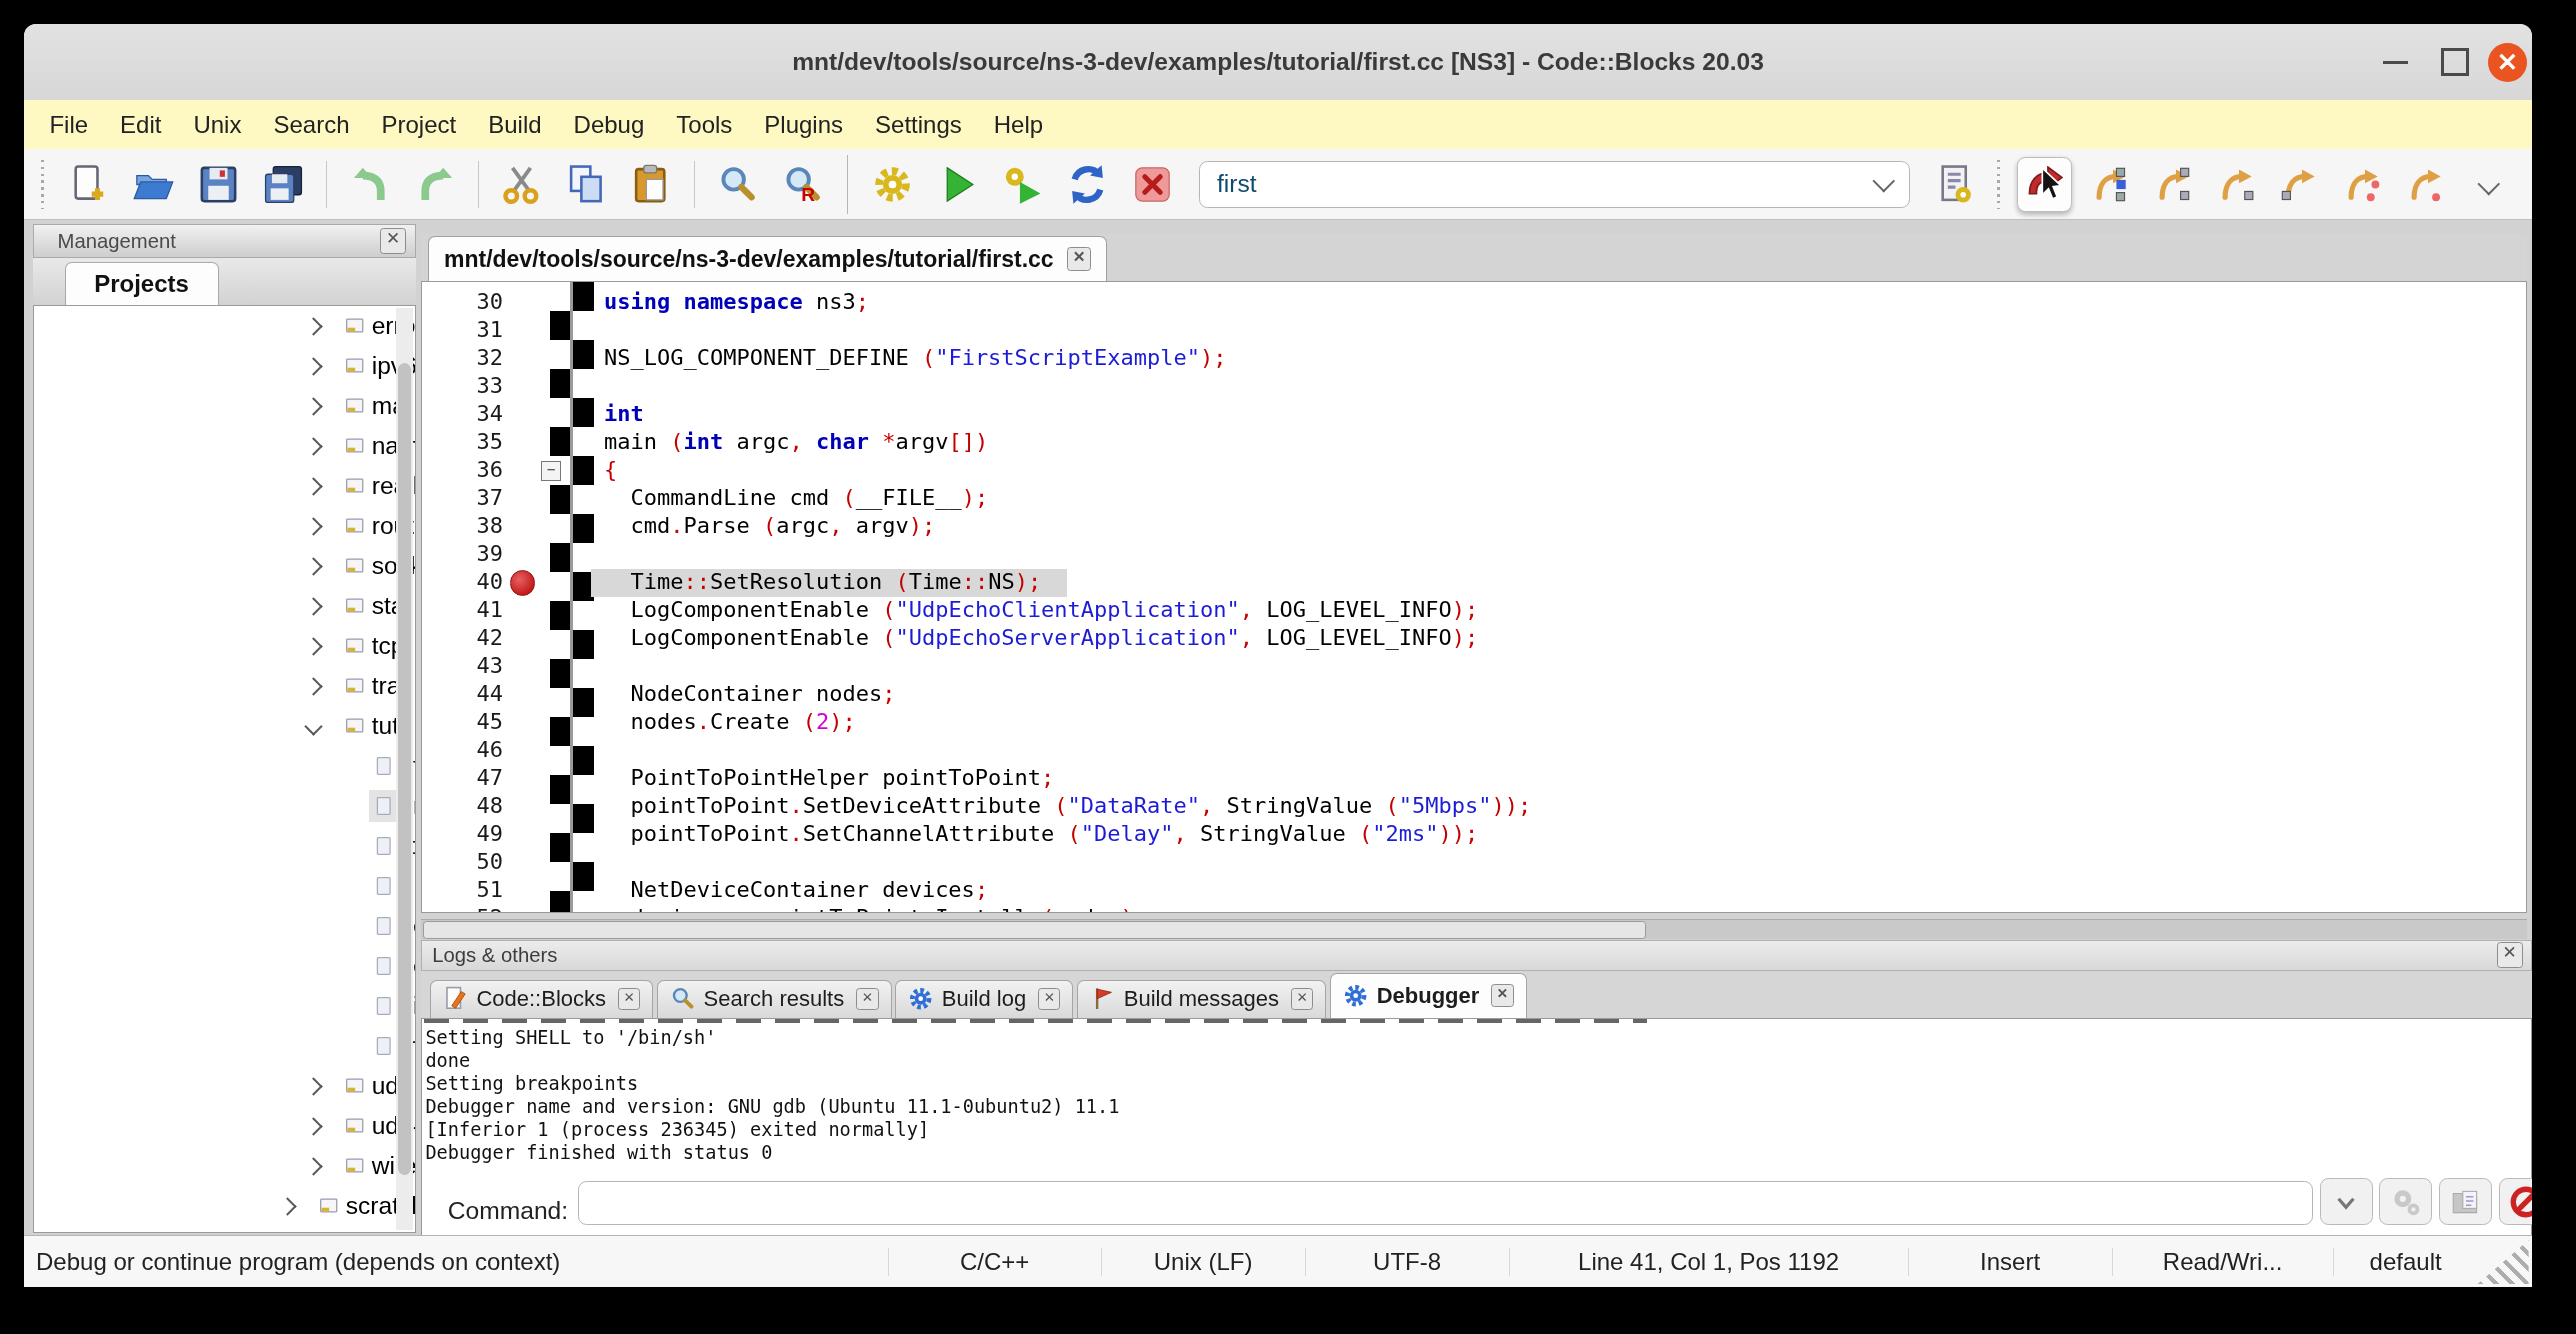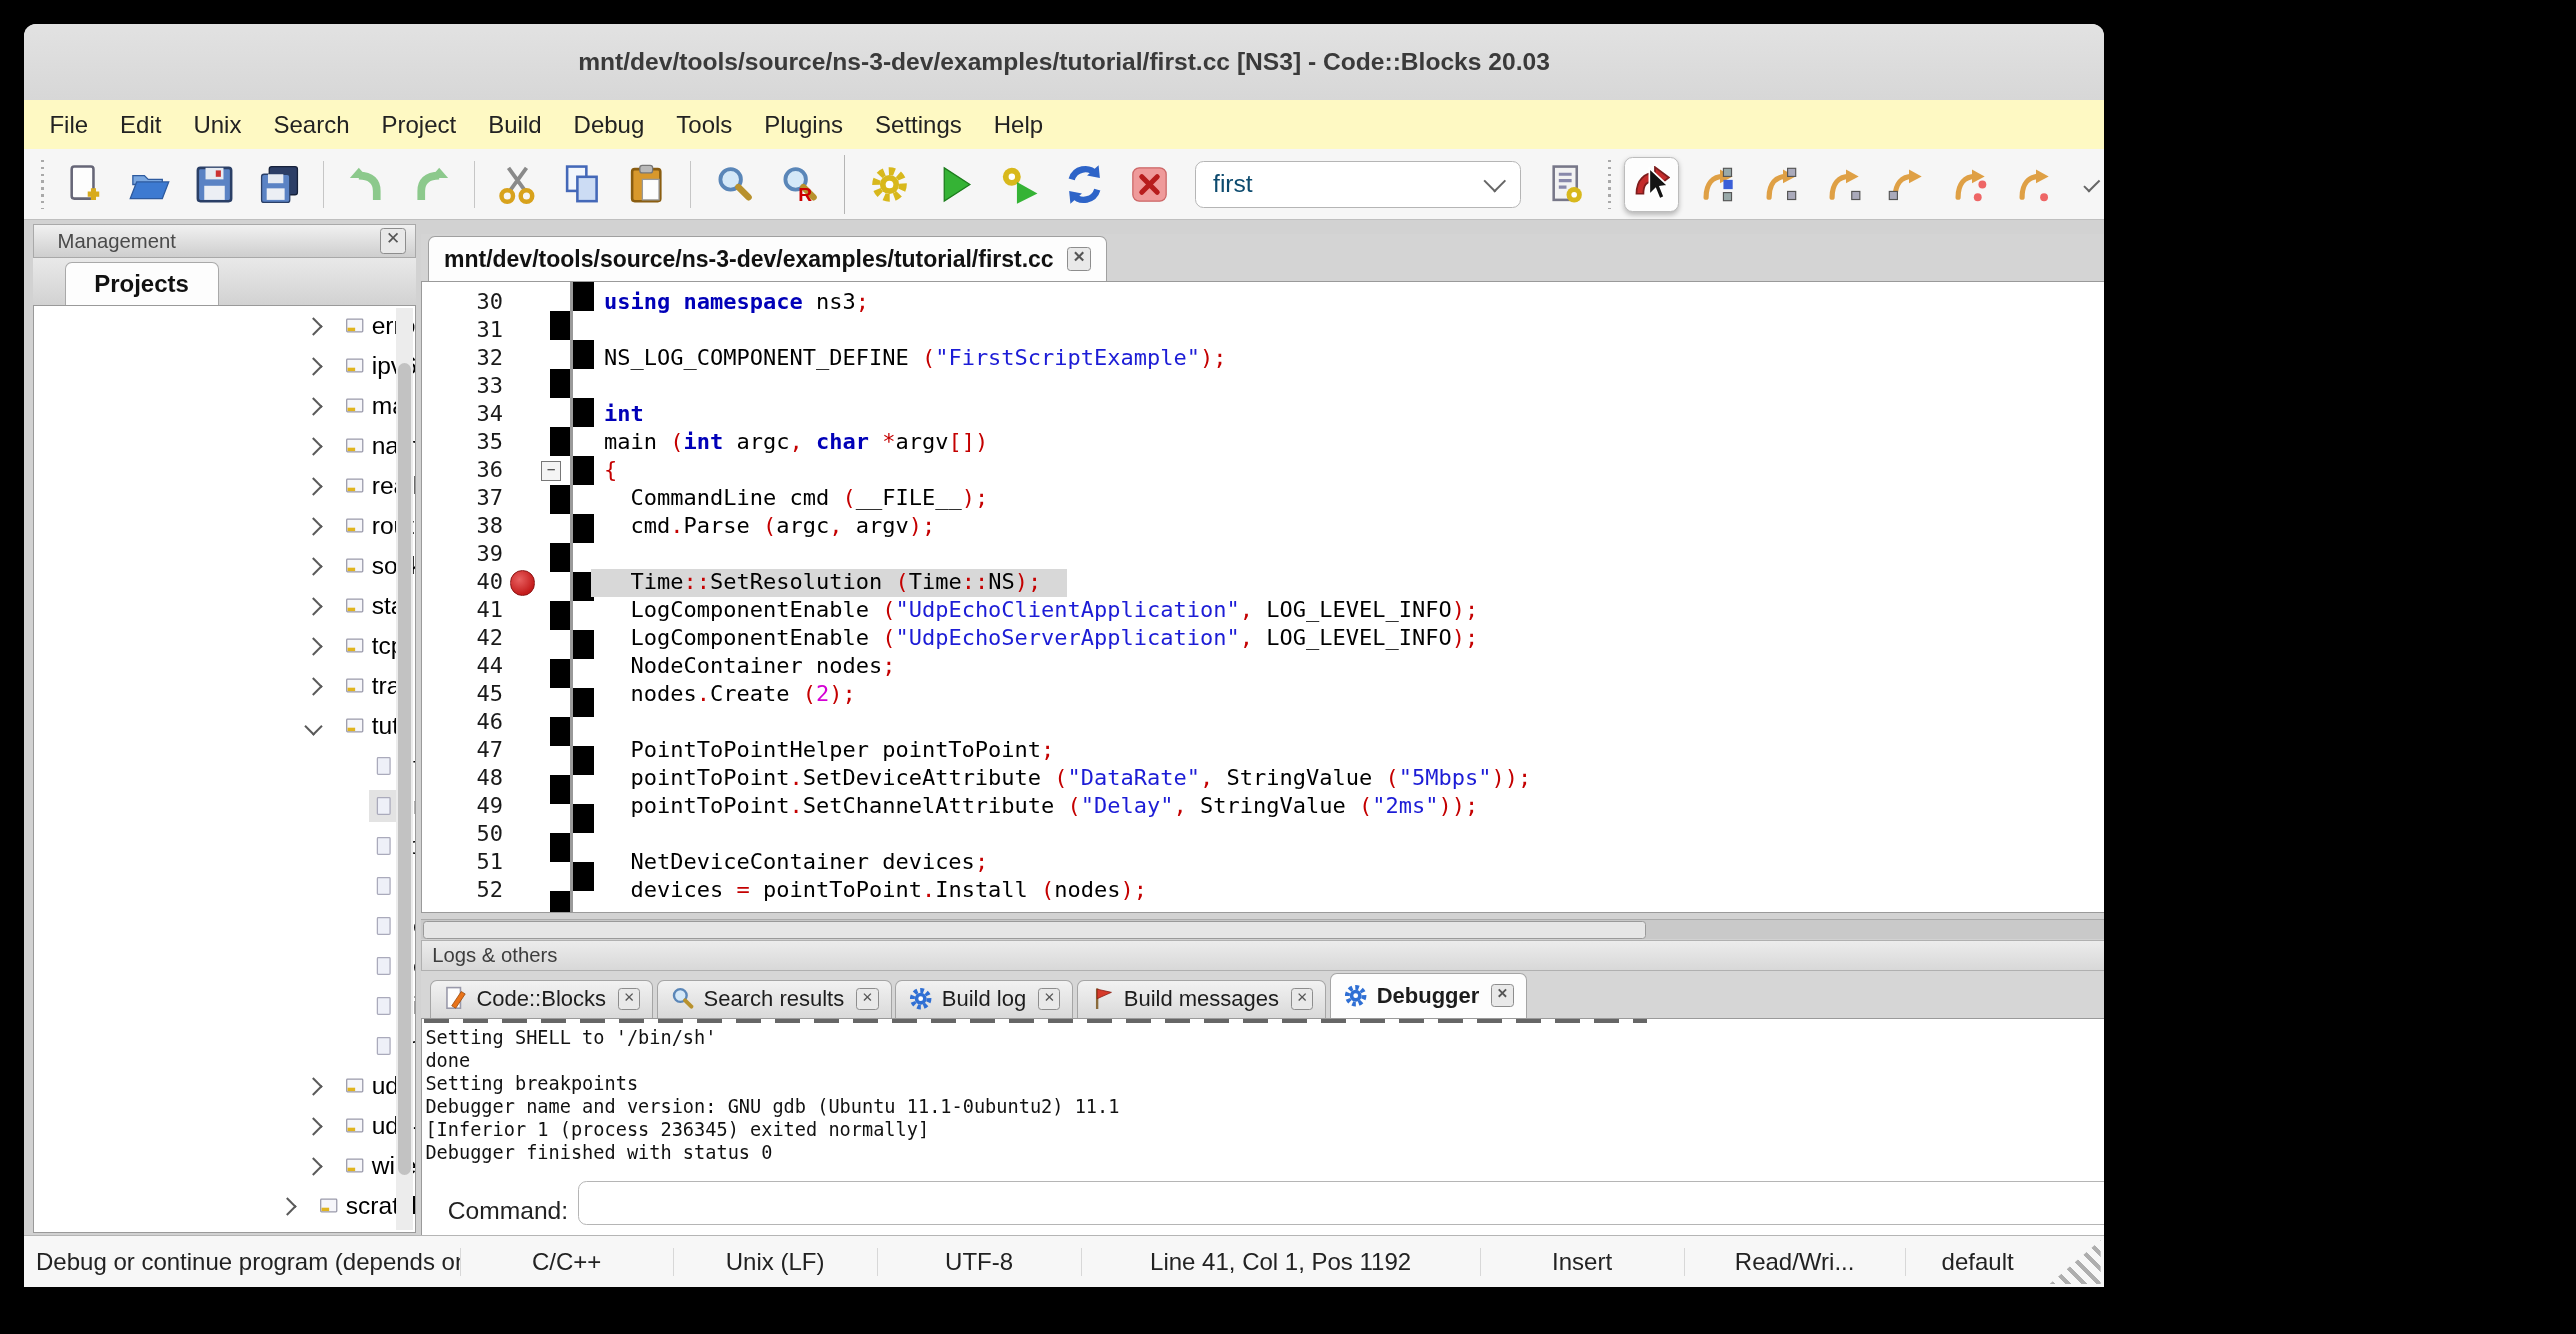--- a/index.html
+++ b/index.html
@@ -1,17 +1,17 @@
 <!DOCTYPE html>
 <html style="font-size:13.5px"><head>
 <meta charset="utf-8">
 <style>
   html,body{margin:0;padding:0;background:#000;width:2576px;height:1335px;overflow:hidden;
     font-family:"Liberation Sans",sans-serif;-webkit-font-smoothing:antialiased;}
-  #window{position:absolute;left:24px;top:24px;width:2080px;height:1263px;background:#d2d2d2;
+  #window{position:absolute;left:24px;top:24px;width:2508px;height:1263px;background:#d2d2d2;
     border-radius:12px 12px 0 0;overflow:hidden;}
   
   #titlebar{position:absolute;left:0;top:0;width:100%;height:76px;
     background:linear-gradient(#e2e2e2,#d7d7d7);display:flex;align-items:center;justify-content:center;}
   #title{font-size:24.6px;font-weight:bold;color:#3a3a3a;}
   .winctl{position:absolute;top:0;height:76px;display:flex;align-items:center;}
   #btn-min{left:2346px;width:51px;justify-content:center;}
   #btn-max{left:2405px;width:51px;justify-content:center;}
   #btn-min span{width:25.4px;height:0;border-top:3.4px solid #4a4a4a;display:block;}
   #btn-max span{width:22px;height:22px;border:3.4px solid #4a4a4a;display:block;}
@@ -558,20 +558,21 @@
           <div class="cline"><span class="lnum">33</span><span class="ctext"></span></div>
           <div class="cline"><span class="lnum">34</span><span class="ctext"><span class="tok-k">int</span></span></div>
           <div class="cline"><span class="lnum">35</span><span class="ctext"><span class="tok-t">main </span><span class="tok-p">(</span><span class="tok-k">int</span><span class="tok-t"> argc</span><span class="tok-p">,</span><span class="tok-t"> </span><span class="tok-k">char</span><span class="tok-t"> </span><span class="tok-p">*</span><span class="tok-t">argv</span><span class="tok-p">[])</span></span></div>
           <div class="cline"><span class="lnum">36</span><span class="fold">−</span><span class="ctext"><span class="tok-p">{</span></span></div>
           <div class="cline"><span class="lnum">37</span><span class="ctext"><span class="tok-t">  CommandLine cmd </span><span class="tok-p">(</span><span class="tok-t">__FILE__</span><span class="tok-p">);</span></span></div>
           <div class="cline"><span class="lnum">38</span><span class="ctext"><span class="tok-t">  cmd</span><span class="tok-p">.</span><span class="tok-t">Parse </span><span class="tok-p">(</span><span class="tok-t">argc</span><span class="tok-p">,</span><span class="tok-t"> argv</span><span class="tok-p">);</span></span></div>
           <div class="cline"><span class="lnum">39</span><span class="ctext"></span></div>
           <div class="cline"><div class="hl-box"></div><span class="lnum">40</span><span class="bp"></span><span class="ctext"><span class="tok-t">  Time</span><span class="tok-p">::</span><span class="tok-t">SetResolution </span><span class="tok-p">(</span><span class="tok-t">Time</span><span class="tok-p">::</span><span class="tok-t">NS</span><span class="tok-p">);</span></span></div>
           <div class="cline"><span class="lnum">41</span><span class="ctext"><span class="tok-t">  LogComponentEnable </span><span class="tok-p">(</span><span class="tok-s">"UdpEchoClientApplication"</span><span class="tok-p">,</span><span class="tok-t"> LOG_LEVEL_INFO</span><span class="tok-p">);</span></span></div>
           <div class="cline"><span class="lnum">42</span><span class="ctext"><span class="tok-t">  LogComponentEnable </span><span class="tok-p">(</span><span class="tok-s">"UdpEchoServerApplication"</span><span class="tok-p">,</span><span class="tok-t"> LOG_LEVEL_INFO</span><span class="tok-p">);</span></span></div>
+          <div class="cline"><span class="lnum">43</span><span class="ctext"></span></div>
           <div class="cline"><span class="lnum">44</span><span class="ctext"><span class="tok-t">  NodeContainer nodes</span><span class="tok-p">;</span></span></div>
           <div class="cline"><span class="lnum">45</span><span class="ctext"><span class="tok-t">  nodes</span><span class="tok-p">.</span><span class="tok-t">Create </span><span class="tok-p">(</span><span class="tok-n">2</span><span class="tok-p">);</span></span></div>
           <div class="cline"><span class="lnum">46</span><span class="ctext"></span></div>
           <div class="cline"><span class="lnum">47</span><span class="ctext"><span class="tok-t">  PointToPointHelper pointToPoint</span><span class="tok-p">;</span></span></div>
           <div class="cline"><span class="lnum">48</span><span class="ctext"><span class="tok-t">  pointToPoint</span><span class="tok-p">.</span><span class="tok-t">SetDeviceAttribute </span><span class="tok-p">(</span><span class="tok-s">"DataRate"</span><span class="tok-p">,</span><span class="tok-t"> StringValue </span><span class="tok-p">(</span><span class="tok-s">"5Mbps"</span><span class="tok-p">));</span></span></div>
           <div class="cline"><span class="lnum">49</span><span class="ctext"><span class="tok-t">  pointToPoint</span><span class="tok-p">.</span><span class="tok-t">SetChannelAttribute </span><span class="tok-p">(</span><span class="tok-s">"Delay"</span><span class="tok-p">,</span><span class="tok-t"> StringValue </span><span class="tok-p">(</span><span class="tok-s">"2ms"</span><span class="tok-p">));</span></span></div>
           <div class="cline"><span class="lnum">50</span><span class="ctext"></span></div>
           <div class="cline"><span class="lnum">51</span><span class="ctext"><span class="tok-t">  NetDeviceContainer devices</span><span class="tok-p">;</span></span></div>
           <div class="cline"><span class="lnum">52</span><span class="ctext"><span class="tok-t">  devices </span><span class="tok-p">=</span><span class="tok-t"> pointToPoint</span><span class="tok-p">.</span><span class="tok-t">Install </span><span class="tok-p">(</span><span class="tok-t">nodes</span><span class="tok-p">);</span></span></div>
         </div>

